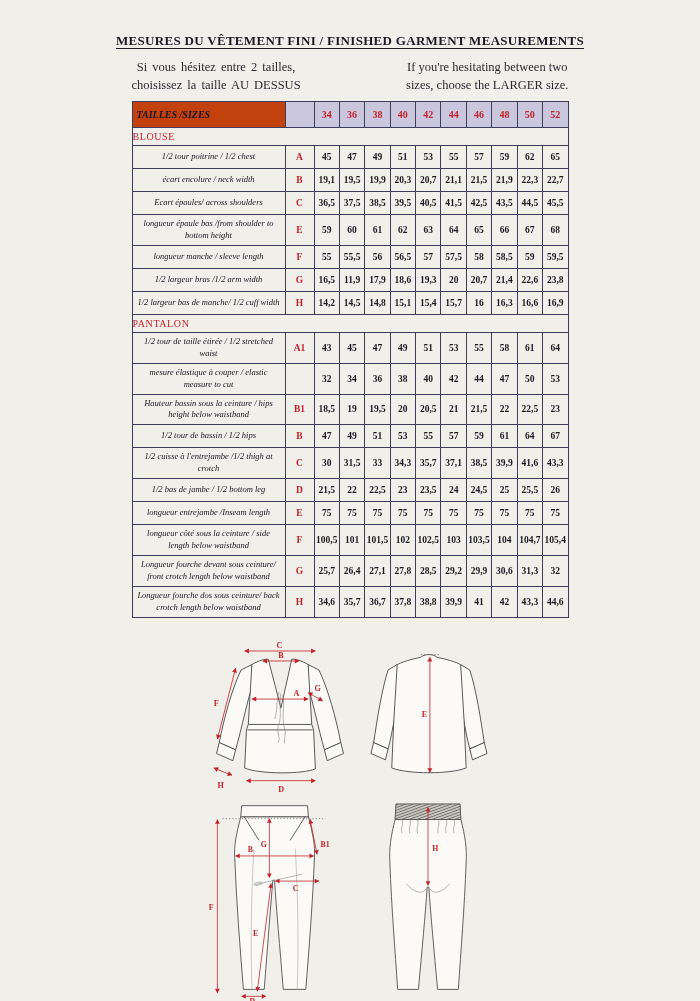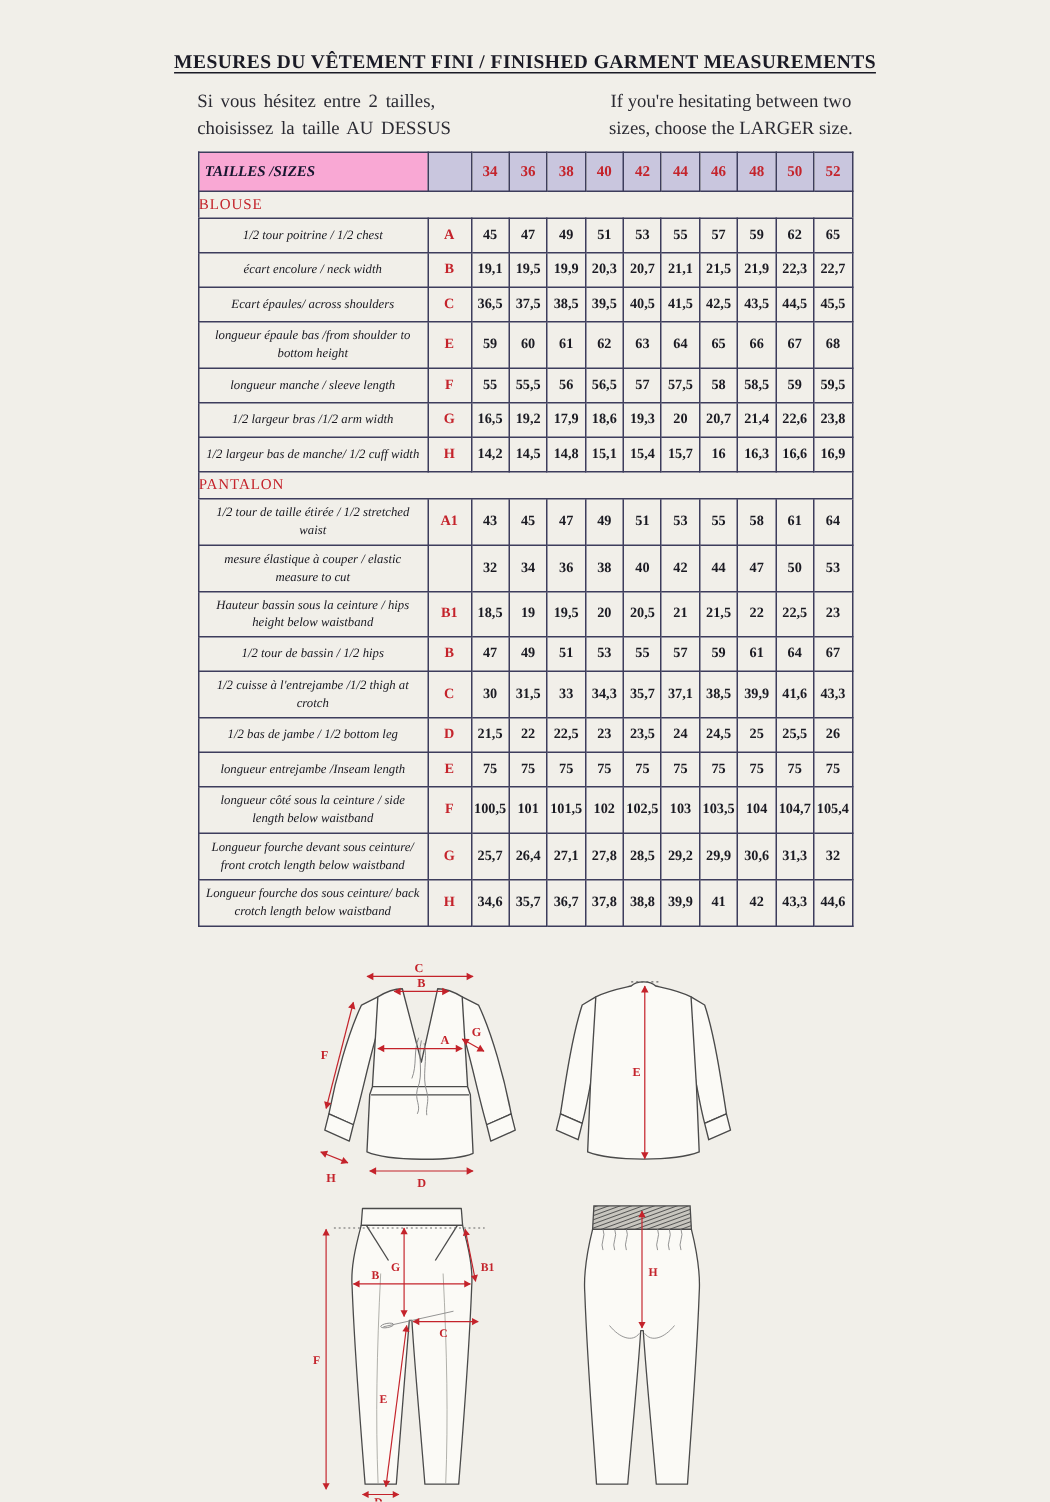--- a/index.html
+++ b/index.html
@@ -17,30 +17,30 @@
     font-weight:bold;
     letter-spacing:.3px;
     color:#1b1b26;
   }
   .title span{text-decoration:underline;text-underline-offset:3px;}
   .notes{
     width:437px;margin:9px auto 0;
     display:flex;justify-content:space-between;
     font-size:12.5px;line-height:1.45;color:#2b2b33;
   }
-  .note-left{text-align:left;word-spacing:2px;}
+  .note-left{text-align:center;word-spacing:2px;}
   .note-right{text-align:center;}
   table{
     width:437px;margin:7px auto 0;
     border-collapse:collapse;table-layout:fixed;
     border:1.5px solid #3d3d5c;
   }
   th,td{border:1px solid #3d3d5c;overflow:hidden;}
   .hdr-label{
-    background:#f9a8d4;font-style:italic;font-weight:bold;
+    background:#c2410c;font-style:italic;font-weight:bold;
     font-size:10px;text-align:left;padding:7px 4px;color:#15152e;
   }
   .hdr-letter{background:#c9c6de;}
   .size-col{
     background:#c9c6de;color:#c4232b;font-weight:bold;
     font-size:10px;text-align:center;padding:7px 0;
   }
   .section-row td{
     border-left:none;border-right:none;
     color:#c4232b;font-weight:normal;
@@ -187,21 +187,21 @@
           <td class="value-cell">57,5</td>
           <td class="value-cell">58</td>
           <td class="value-cell">58,5</td>
           <td class="value-cell">59</td>
           <td class="value-cell">59,5</td>
         </tr>
         <tr class="data-row">
           <td class="label-cell">1/2 largeur bras /1/2  arm width</td>
           <td class="letter-cell">G</td>
           <td class="value-cell">16,5</td>
-          <td class="value-cell">19,2</td>
+          <td class="value-cell">11,9</td>
           <td class="value-cell">17,9</td>
           <td class="value-cell">18,6</td>
           <td class="value-cell">19,3</td>
           <td class="value-cell">20</td>
           <td class="value-cell">20,7</td>
           <td class="value-cell">21,4</td>
           <td class="value-cell">22,6</td>
           <td class="value-cell">23,8</td>
         </tr>
         <tr class="data-row">

